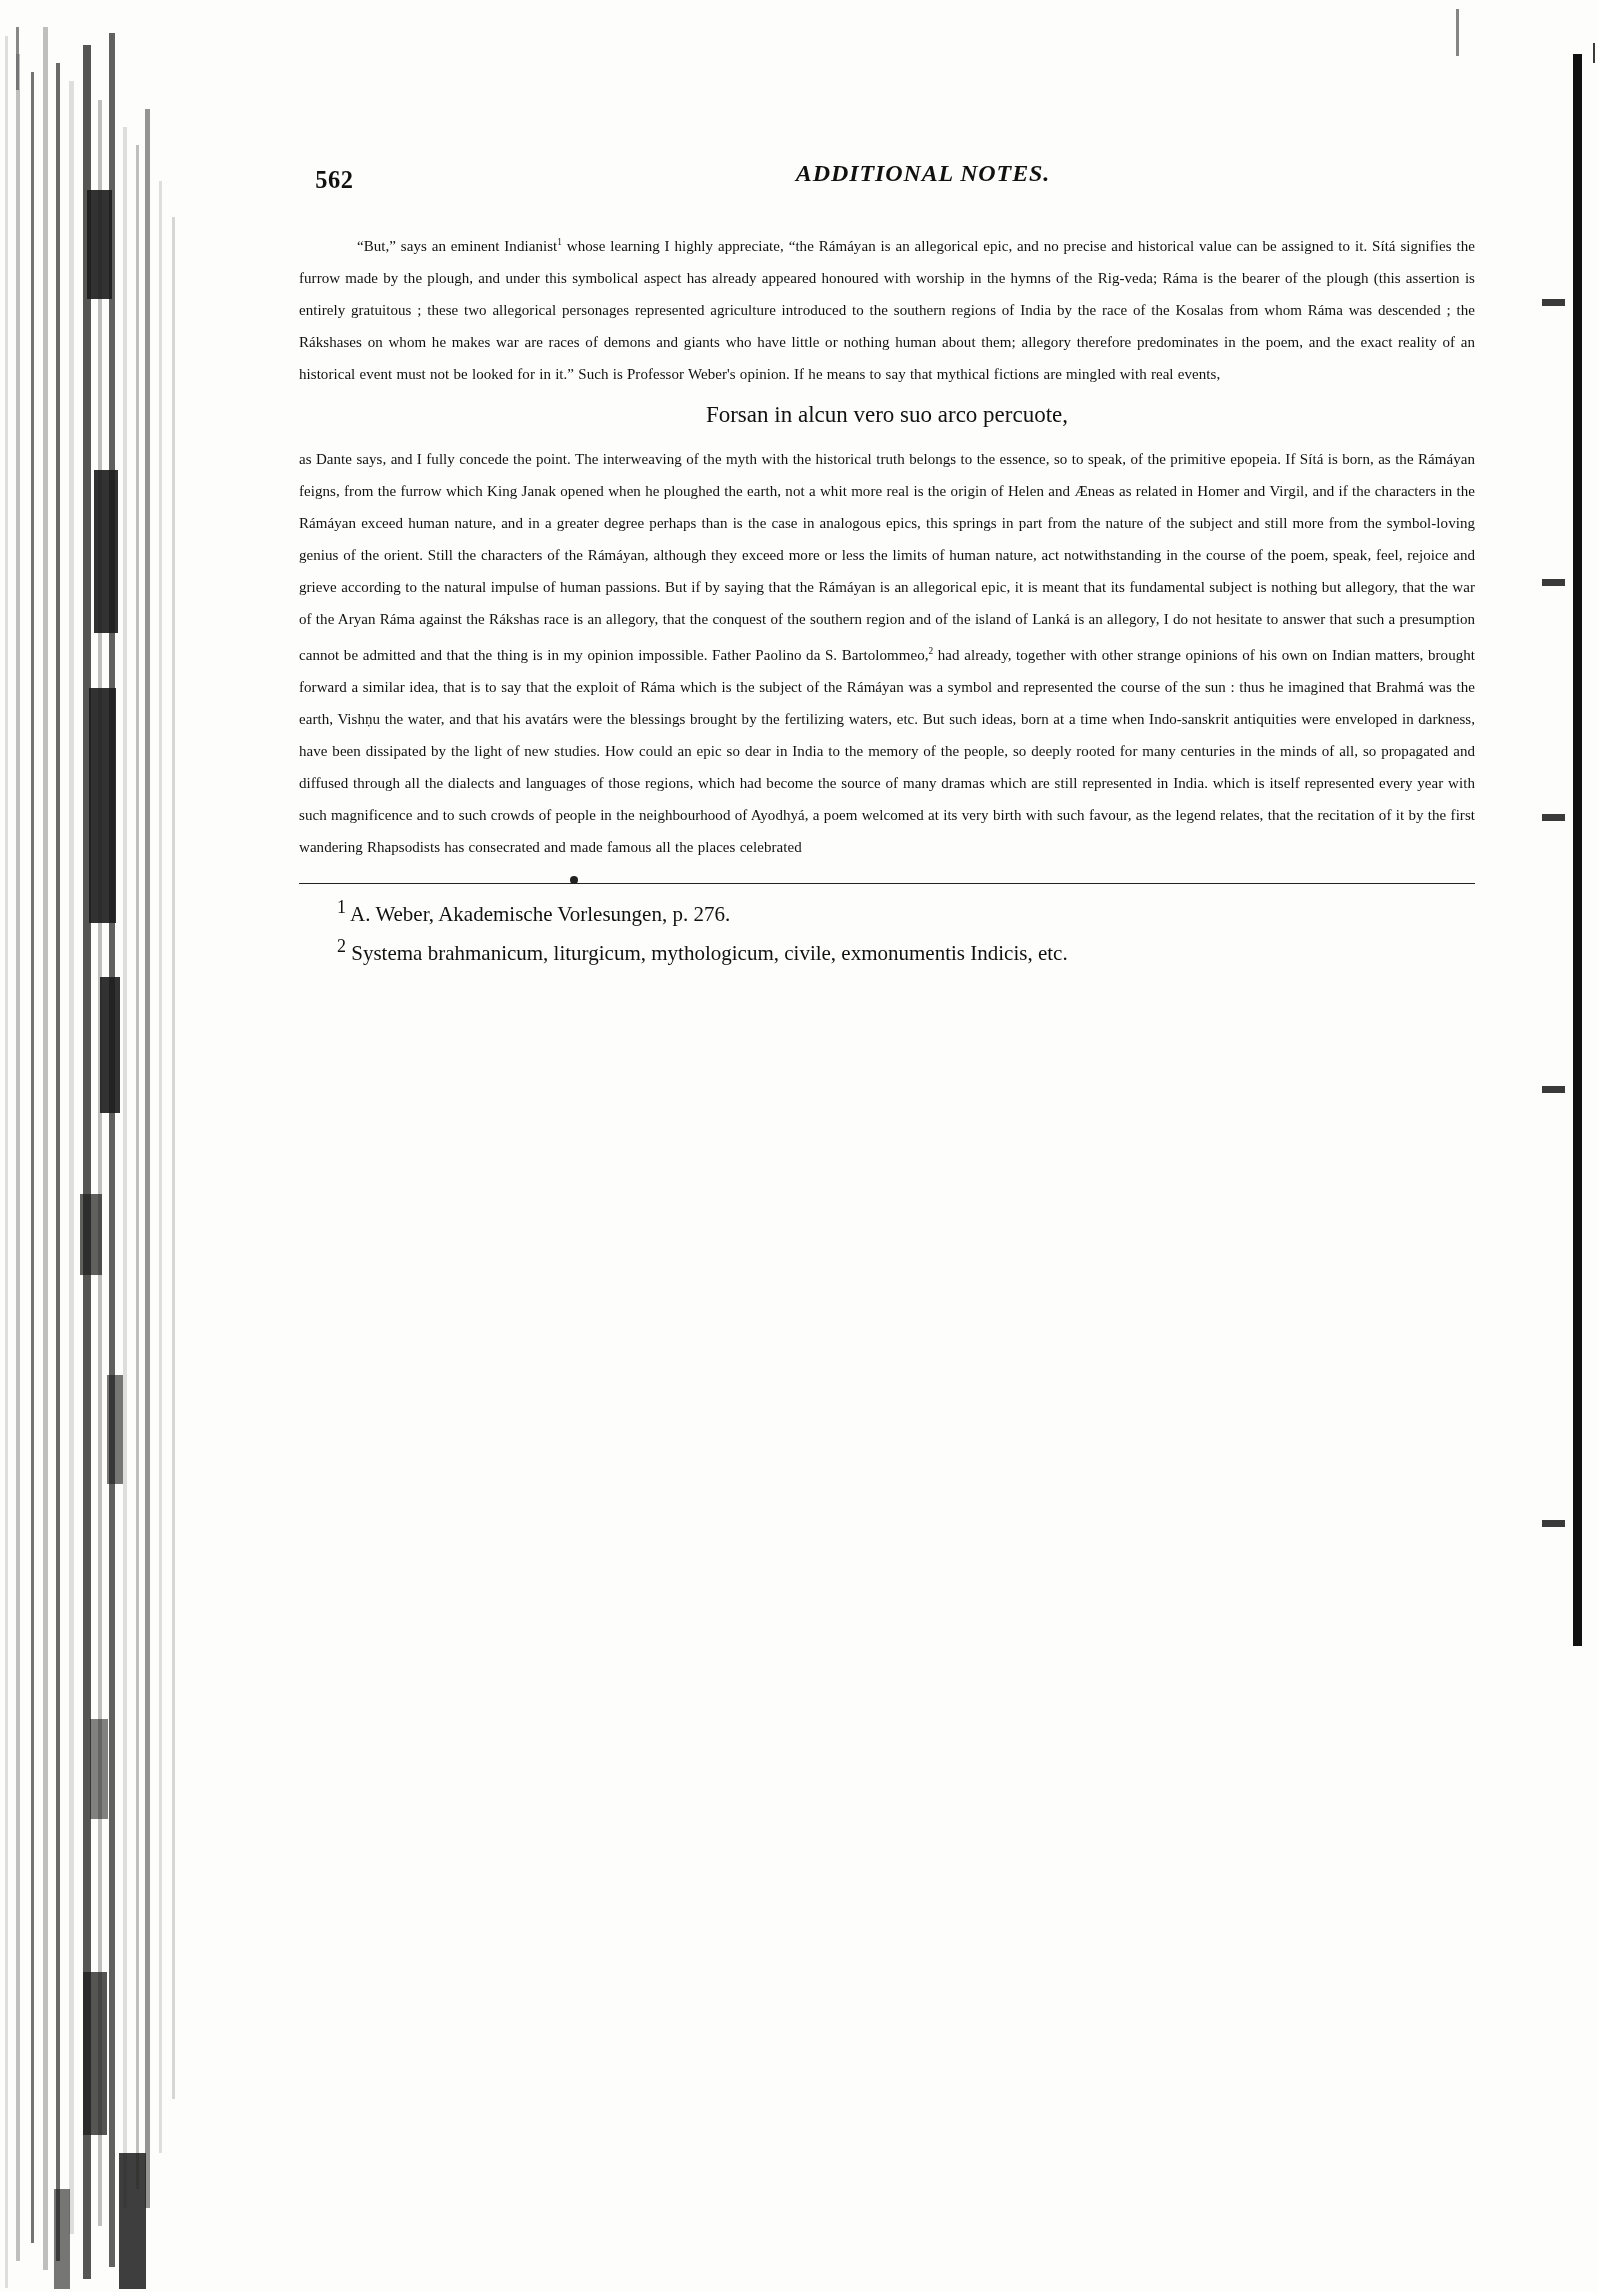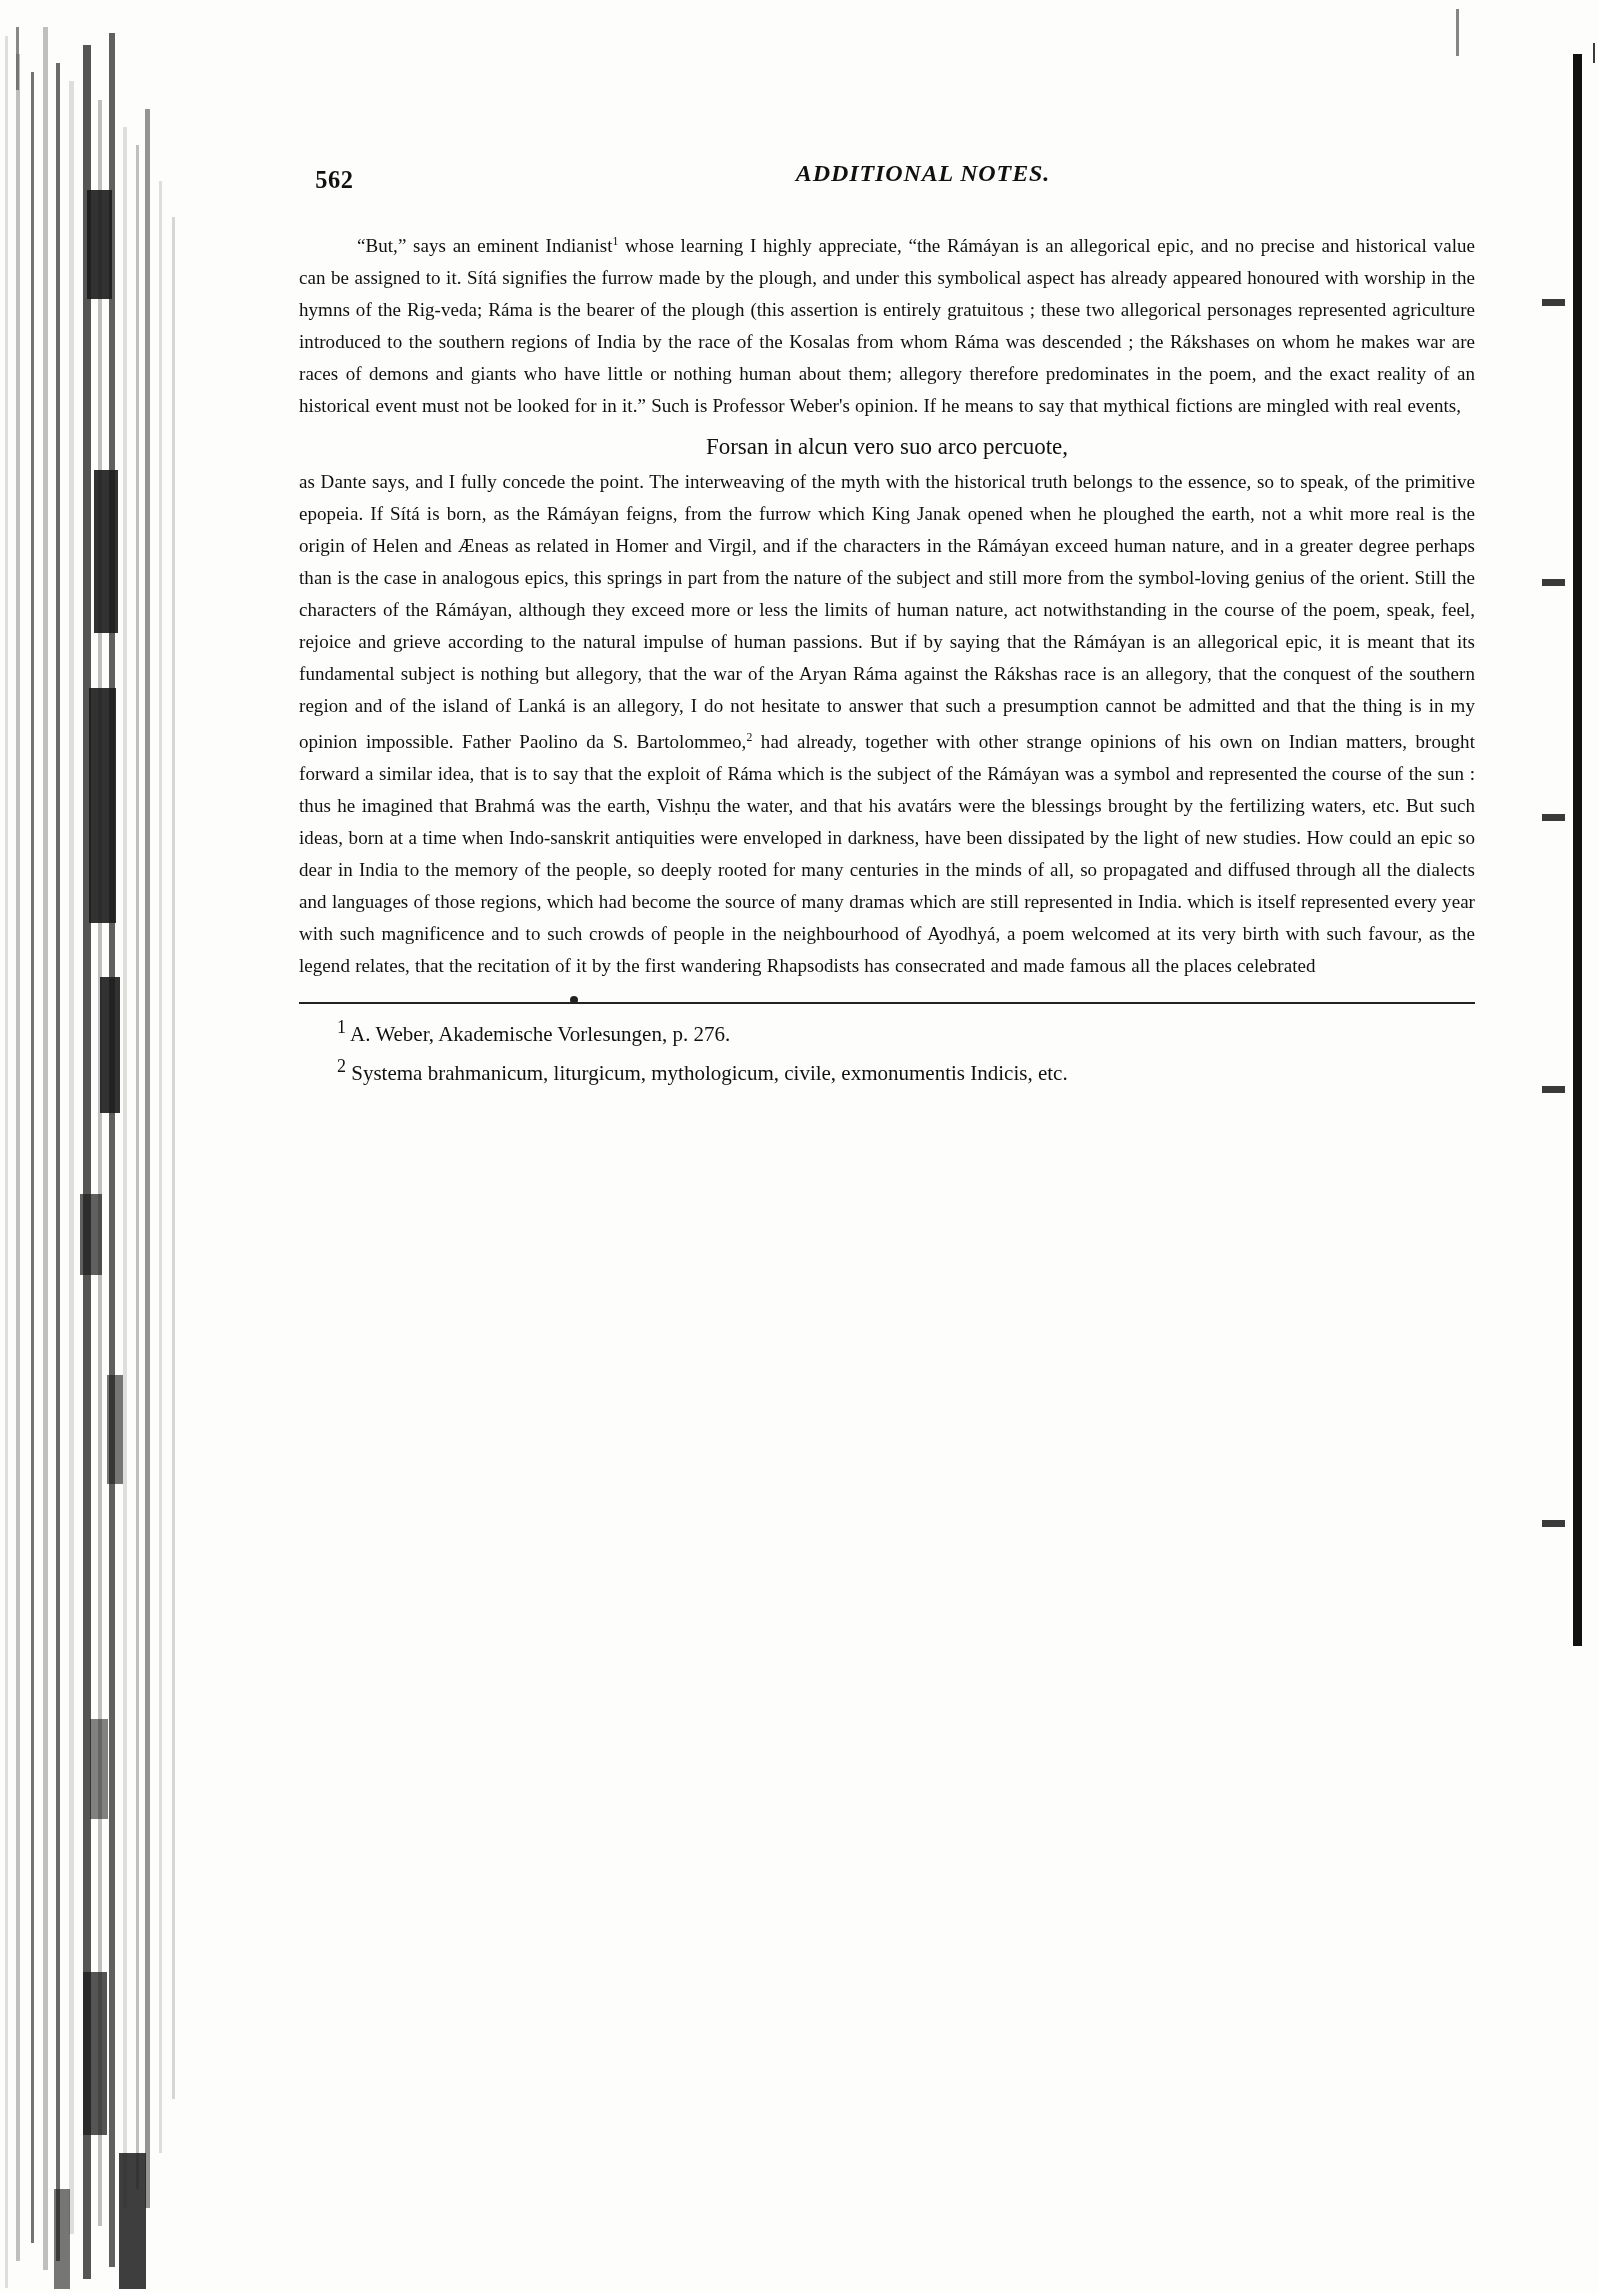--- a/index.html
+++ b/index.html
@@ -90,30 +90,30 @@
     text-align: center;
     font-size: 24px;
     font-style: italic;
     font-weight: 700;
     letter-spacing: 0.9px;
     padding-left: 72px;
   }
 
   p.body-par {
     margin: 0 0 1.8px 0;
-    font-size: 19px;
+    font-size: 15px;
     line-height: 32px;
     text-align: justify;
     text-justify: inter-word;
     letter-spacing: 0.05px;
     word-spacing: 0.4px;
   }
   p.body-par.indent { text-indent: 58px; }
   p.verse {
-    margin: 9px 0 3px 0;
+    margin: 9px 0 12px 0;
     text-align: center;
     font-size: 23px;
     line-height: 32px;
   }
   .footnote-rule {
     margin-top: 20px;
     margin-bottom: 9px;
     height: 1.8px;
     background: #222;
     width: 100%;

